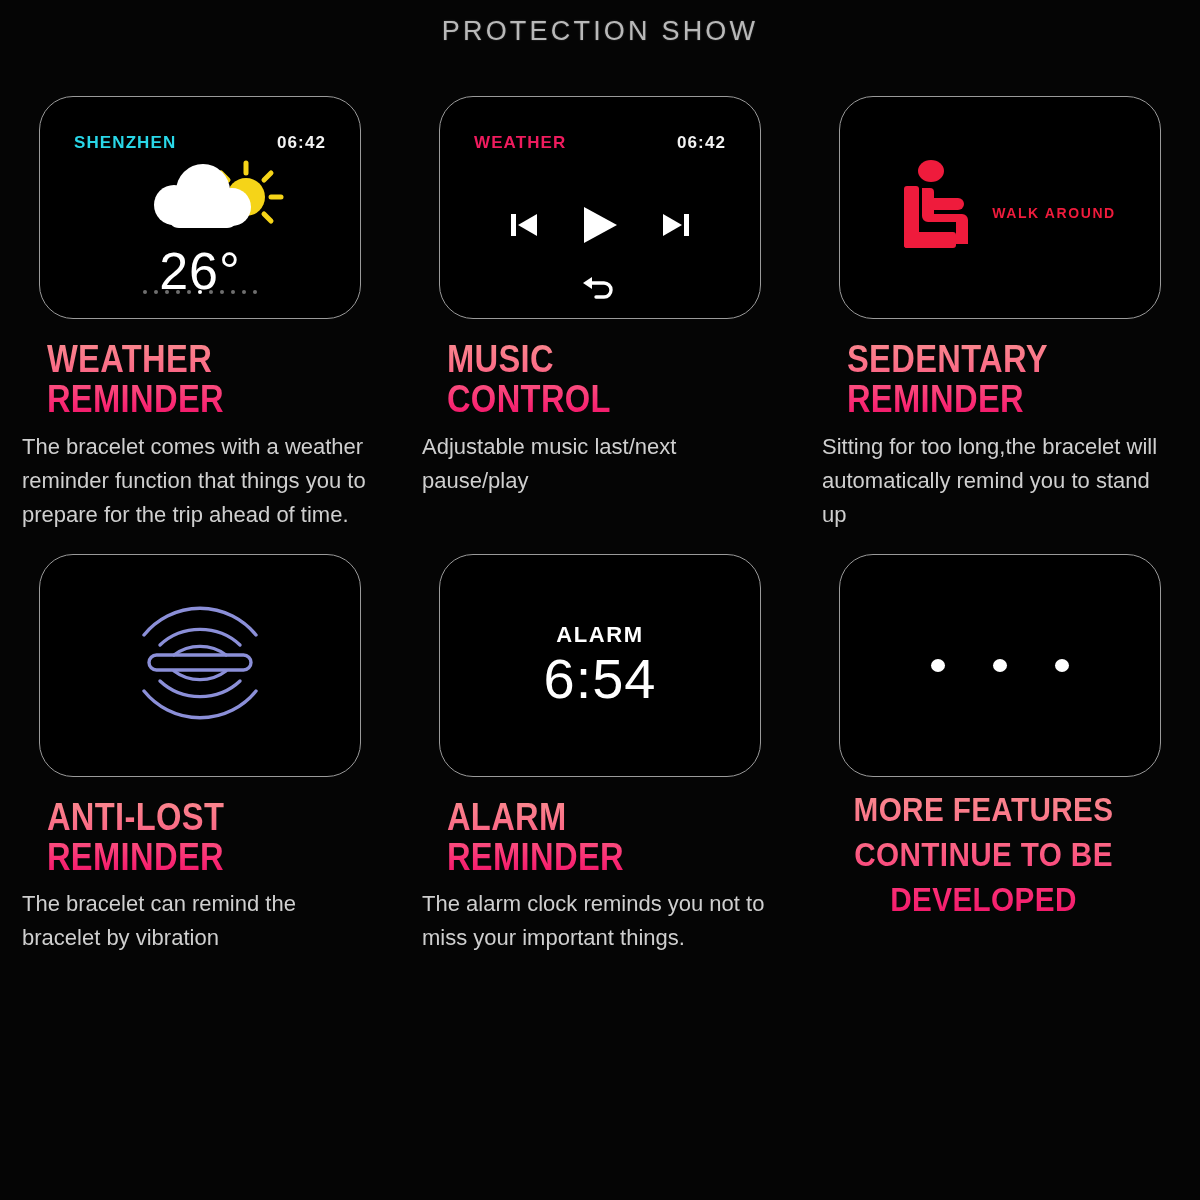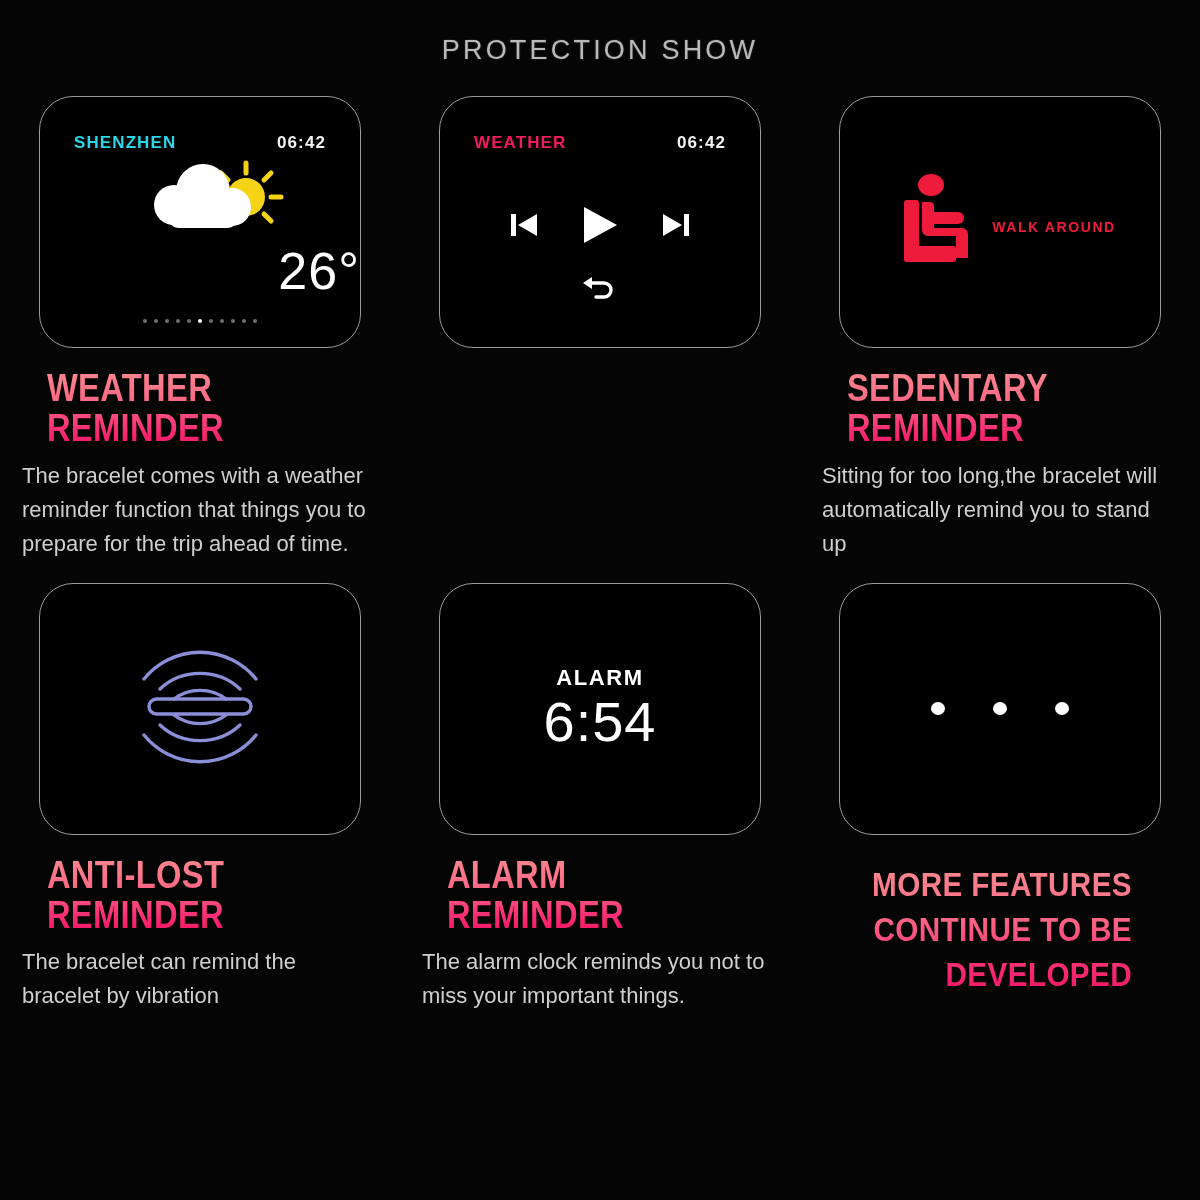--- a/index.html
+++ b/index.html
@@ -22,21 +22,20 @@
     top: 16px;
     left: 0;
     width: 1200px;
     text-align: center;
     font-family: "Liberation Sans", sans-serif;
     font-size: 27px;
     font-weight: 400;
     letter-spacing: 3.2px;
     color: #b9b9b9;
     text-shadow: 0 0 2px rgba(255,255,255,0.25);
-    margin-top: 19px;
   }
 
   
   .grid {
     position: absolute;
     top: 96px;
     left: 0;
     width: 1200px;
   }
   .row {
@@ -49,21 +48,21 @@
     box-sizing: border-box;
     padding: 0 22px;
     display: flex;
     flex-direction: column;
     align-items: center;
   }
 
   
   .screen {
     width: 322px;
-    height: 252px;
+    height: 223px;
     border: 1.6px solid #9a9a9a;
     border-radius: 34px;
     background: #000;
     position: relative;
     box-sizing: border-box;
     overflow: hidden;
   }
 
   .scr-topbar {
     position: absolute;
@@ -88,21 +87,21 @@
     top: 62px;
     left: 0;
     width: 100%;
     height: 84px;
   }
   .temp {
     position: absolute;
     top: 148px;
     left: 0;
     width: 100%;
-    text-align: right;
+    text-align: center;
     color: #ffffff;
     font-size: 52px;
     font-weight: 300;
     letter-spacing: 1px;
     line-height: 1;
   }
   .dots-row {
     position: absolute;
     bottom: 24px;
     left: 0;
@@ -234,23 +233,23 @@
   }
   .cap-body {
     margin-top: 10px;
     font-size: 22px;
     line-height: 1.55;
     color: #cfcfcf;
     font-weight: 400;
   }
   
   .caption.more {
-    text-align: right;
+    text-align: center;
     width: 330px;
-    margin-top: 28px;
+    margin-top: 11px;
   }
   .caption.more .cap-title {
     font-size: 33px;
     line-height: 1.36;
     transform: scaleX(0.9);
     transform-origin: left center;
   }
 </style>
 </head>
 <body>
@@ -337,20 +336,27 @@
           </span>
         </div>
         <div class="music-back">
           <span>
             <svg width="40" height="30" viewBox="0 0 40 30">
               <path d="M11 10 H24 a7 7 0 0 1 0 14 H16" fill="none" stroke="#ffffff" stroke-width="3.4" stroke-linecap="round"></path>
               <polygon points="12,4 12,16 3,10" fill="#ffffff"></polygon>
             </svg>
           </span>
         </div>
+      </div>
+      <div class="caption">
+        <div class="cap-title">
+          <div>MUSIC</div>
+          <div>CONTROL</div>
+        </div>
+        <div class="cap-body">Adjustable music last/next pause/play</div>
       </div>
     </div>
 
     <div class="cell">
       <div class="screen">
         <div class="sed-wrap">
           <span>
             <svg width="108" height="96" viewBox="0 0 108 96">
               <g fill="#ef1b3c">
                 <ellipse cx="47" cy="13" rx="13" ry="11"></ellipse>

